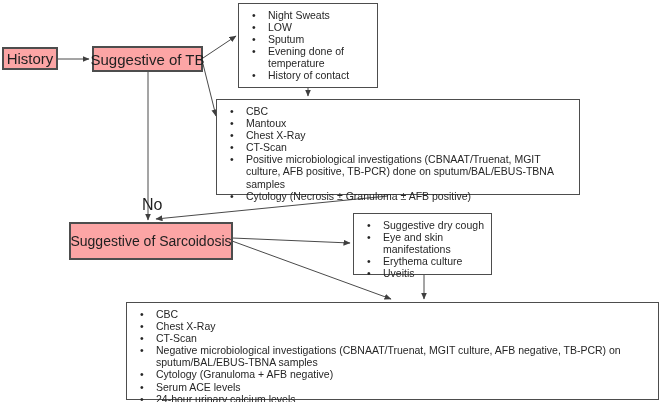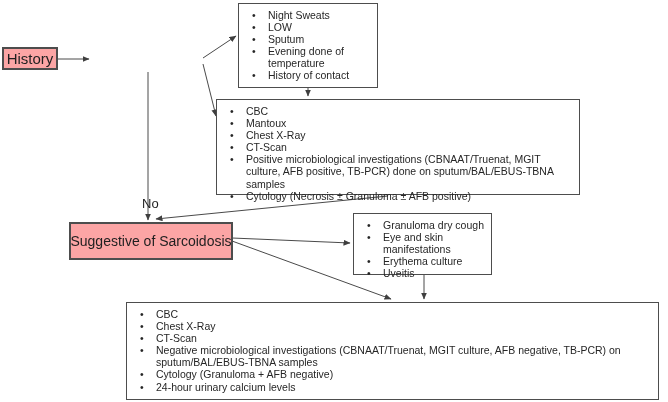--- a/index.html
+++ b/index.html
@@ -44,21 +44,21 @@
     padding-left: 29px;
   }
   .listbox li::before {
     content: "\2022";
     position: absolute;
     left: 13px;
     top: 0;
   }
   .edge-label {
     position: absolute;
-    font-size: 13px;
+    font-size: 16px;
     color: #1f1f1f;
     z-index: 3;
   }
   svg.wires {
     position: absolute;
     left: 0; top: 0;
     width: 668px; height: 402px;
     z-index: 1;
     pointer-events: none;
   }
@@ -83,20 +83,23 @@
     <line x1="388" y1="196" x2="156" y2="219" marker-end="url(#arw)"></line>
     <line x1="232" y1="238" x2="350" y2="243" marker-end="url(#arw)"></line>
     <line x1="232" y1="241" x2="391" y2="299" marker-end="url(#arw)"></line>
     <line x1="424" y1="275" x2="424" y2="299" marker-end="url(#arw)"></line>
   </svg>
 
   <div class="node main" style="left:2px; top:47px; width:56px; height:23px;">
     <span>History</span>
   </div>
 
+  <div class="node main" style="left:92px; top:46px; width:111px; height:26px;">
+    <span>Suggestive of TB</span>
+  </div>
 
   <div class="edge-label" style="left:142px; top:196px;">No</div>
 
   <div class="node main" style="left:69px; top:222px; width:164px; height:38px; font-size:14px;">
     <span>Suggestive of Sarcoidosis</span>
   </div>
 
   <div class="listbox" style="left:238px; top:3px; width:140px; height:85px;">
     <ul>
         <li>Night Sweats</li>
@@ -113,31 +116,32 @@
         <li>Mantoux</li>
         <li>Chest X-Ray</li>
         <li>CT-Scan</li>
         <li>Positive microbiological investigations (CBNAAT/Truenat, MGIT culture, AFB positive, TB-PCR) done on sputum/BAL/EBUS-TBNA samples</li>
         <li>Cytology (Necrosis ± Granuloma ± AFB positive)</li>
       </ul>
   </div>
 
   <div class="listbox" style="left:353px; top:213px; width:139px; height:62px;">
     <ul>
-        <li>Granuloma dry cough</li>
+        <li>Suggestive dry cough</li>
         <li>Eye and skin manifestations</li>
         <li>Erythema culture</li>
         <li>Uveitis</li>
       </ul>
   </div>
 
   <div class="listbox" style="left:126px; top:302px; width:533px; height:98px;">
     <ul>
         <li>CBC</li>
         <li>Chest X-Ray</li>
         <li>CT-Scan</li>
         <li>Negative microbiological investigations (CBNAAT/Truenat, MGIT culture, AFB negative, TB-PCR) on sputum/BAL/EBUS-TBNA samples</li>
         <li>Cytology (Granuloma + AFB negative)</li>
+        <li>Serum ACE levels</li>
         <li>24-hour urinary calcium levels</li>
       </ul>
   </div>
 
 </div>
 
 </body></html>

